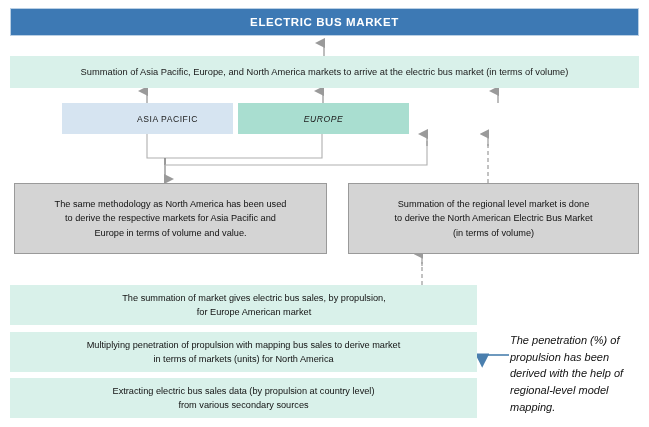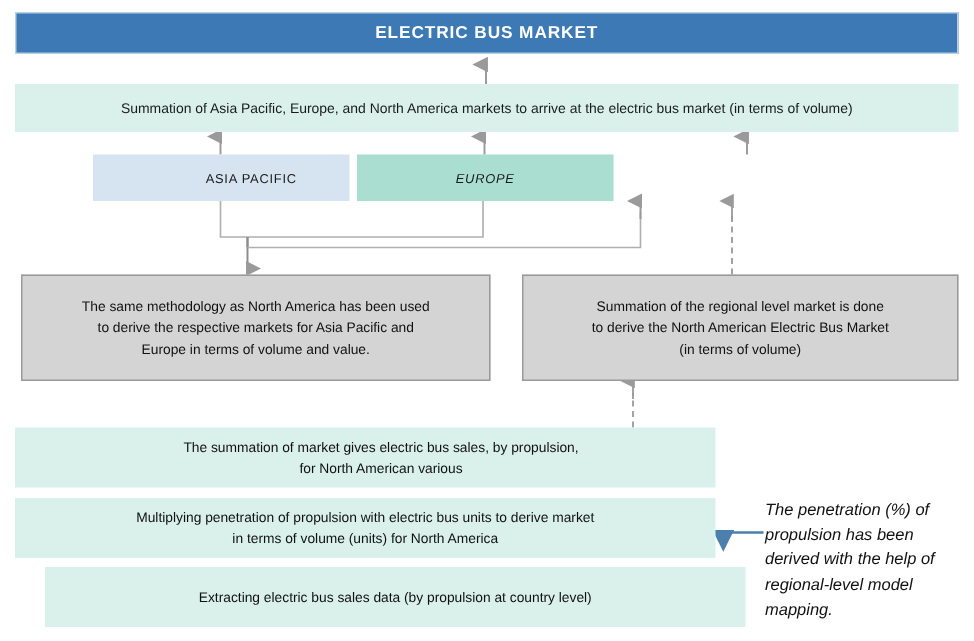--- a/index.html
+++ b/index.html
@@ -125,21 +125,21 @@
     justify-content: center;
     text-align: center;
     font-size: 9.2px;
     color: #111111;
     line-height: 1.55;
     box-sizing: border-box;
     padding: 0 10px;
   }
   .teal-1 { top: 285px; padding-left: 31px; }
   .teal-2 { top: 332px; }
-  .teal-3 { top: 378px; margin-left: 20px; }
+  .teal-3 { top: 378px; }
 
   
   .side-note {
     position: absolute;
     left: 510px;
     top: 332px;
     width: 132px;
     font-size: 11px;
     font-style: italic;
     color: #111111;
@@ -237,32 +237,33 @@
     <div>
       <span>Summation of the regional level market is done</span><br>
       <span>to derive the North American Electric Bus Market</span><br>
       <span>(in terms of volume)</span>
     </div>
   </div>
 
   <div class="teal-row teal-1">
     <div>
       <span>The summation of market gives electric bus sales, by propulsion,</span><br>
-      <span>for North American various</span>
+      <span>for Europe American market</span>
     </div>
   </div>
 
   <div class="teal-row teal-2">
     <div>
-      <span>Multiplying penetration of propulsion with electric bus units to derive market</span><br>
-      <span>in terms of volume (units) for North America</span>
+      <span>Multiplying penetration of propulsion with mapping bus sales to derive market</span><br>
+      <span>in terms of markets (units) for North America</span>
     </div>
   </div>
 
   <div class="teal-row teal-3">
     <div>
       <span>Extracting electric bus sales data (by propulsion at country level)</span><br>
+      <span>from various secondary sources</span>
     </div>
   </div>
 
   <div class="side-note">The penetration (%) of propulsion has been derived with the help of regional-level model mapping.</div>
 
 </div>
 
 </body></html>

